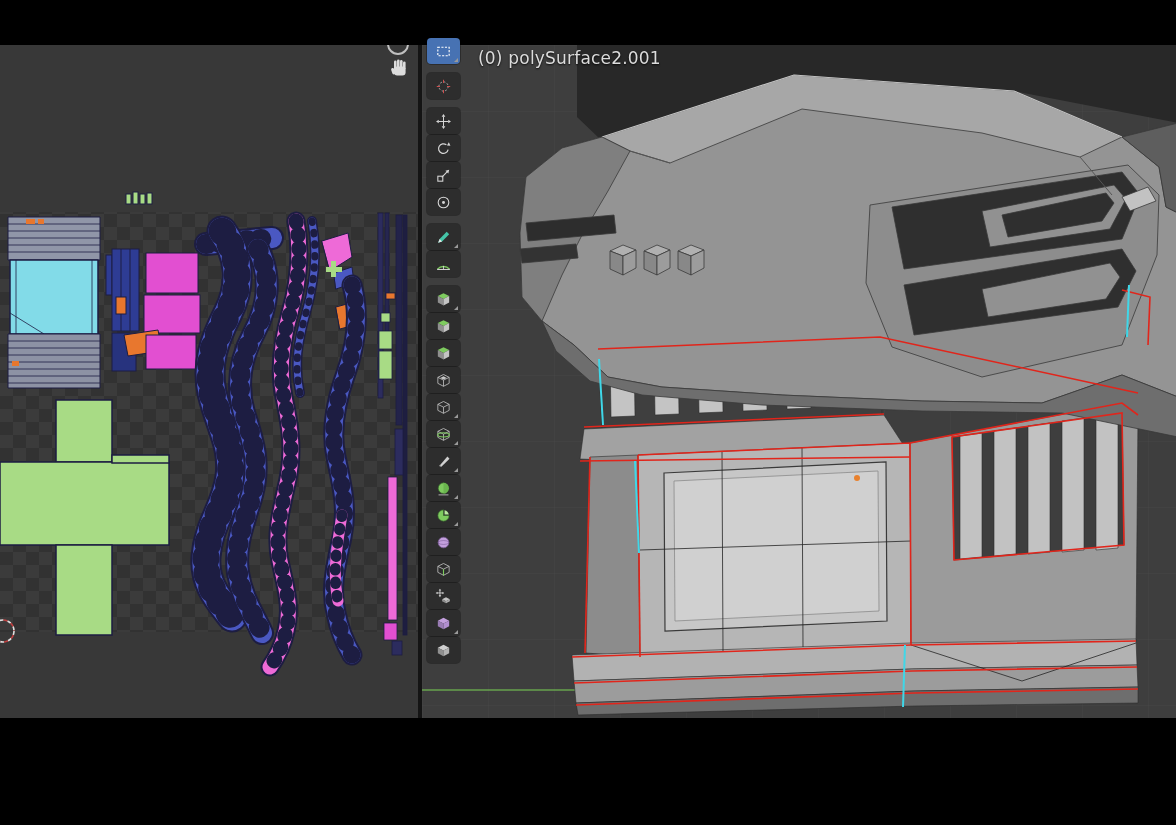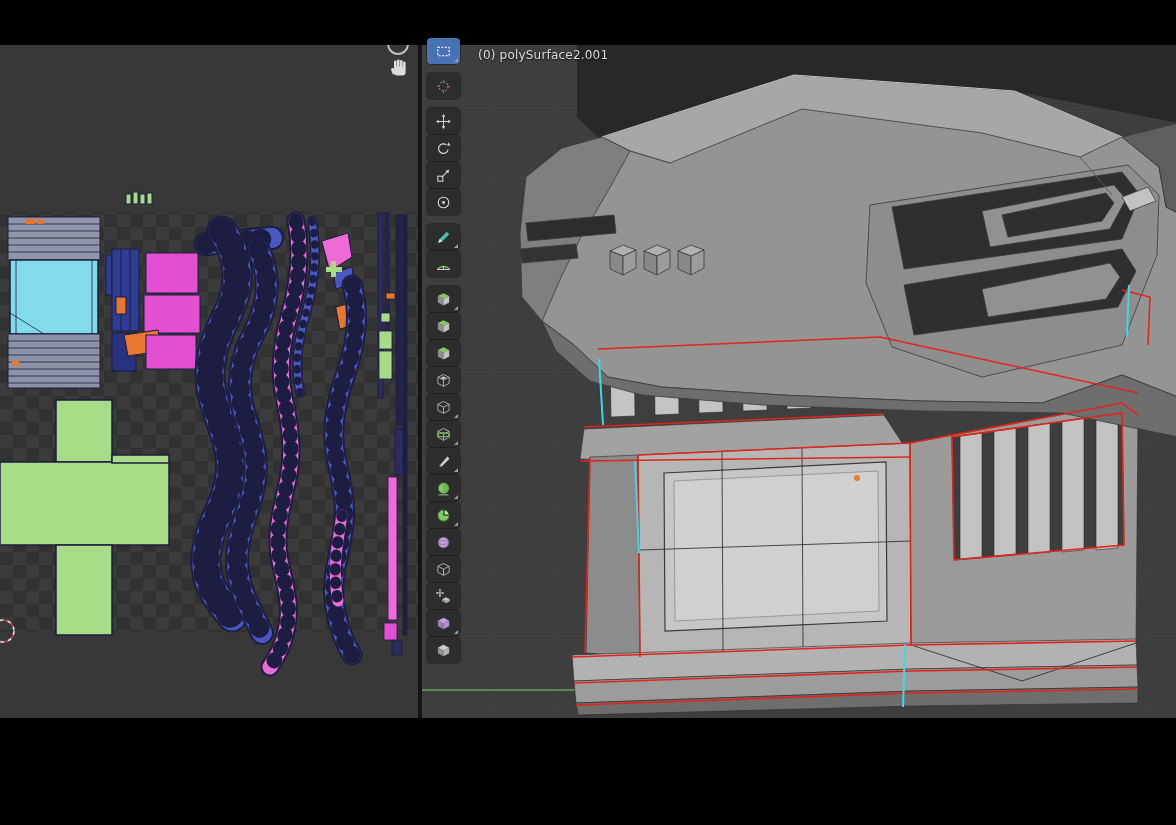--- a/index.html
+++ b/index.html
@@ -7,21 +7,21 @@
     width:1176px;height:825px;position:relative;overflow:hidden;
     background:#000;font-family:"DejaVu Sans",sans-serif;
   }
   .top-bar{position:absolute;left:0;top:0;width:1176px;height:45px;background:#000;}
   .bottom-bar{position:absolute;left:0;top:718px;width:1176px;height:107px;background:#000;}
   .uv-panel{position:absolute;left:0;top:45px;width:418px;height:673px;background:var(--uv-bg,#383838);overflow:hidden;}
   .divider{position:absolute;left:418px;top:45px;width:4px;height:673px;background:#141414;}
   .viewport{position:absolute;left:422px;top:45px;width:754px;height:673px;background:var(--vp-bg,#3e3e3e);}
   svg.fill{position:absolute;left:0;top:0;display:block;}
   .vp-header{
-    position:absolute;left:56px;top:3px;font-size:12px;color:#dcdcdc;
+    position:absolute;left:56px;top:3px;font-size:17px;color:#dcdcdc;
     text-shadow:0 1px 2px rgba(0,0,0,.85);letter-spacing:.2px;z-index:6;white-space:nowrap;
   }
   .toolbar{position:absolute;left:5px;top:-7px;display:flex;flex-direction:column;gap:1px;z-index:5;}
   .tool-btn{
     width:33px;height:26px;background:#2d2d2d;border-radius:4px;
     display:flex;align-items:center;justify-content:center;position:relative;
     box-shadow:0 0 0 1px rgba(0,0,0,.28);
   }
   .tool-btn.active{background:var(--accent,#4772b3);}
   .tool-btn.group-start{margin-top:8px;}

